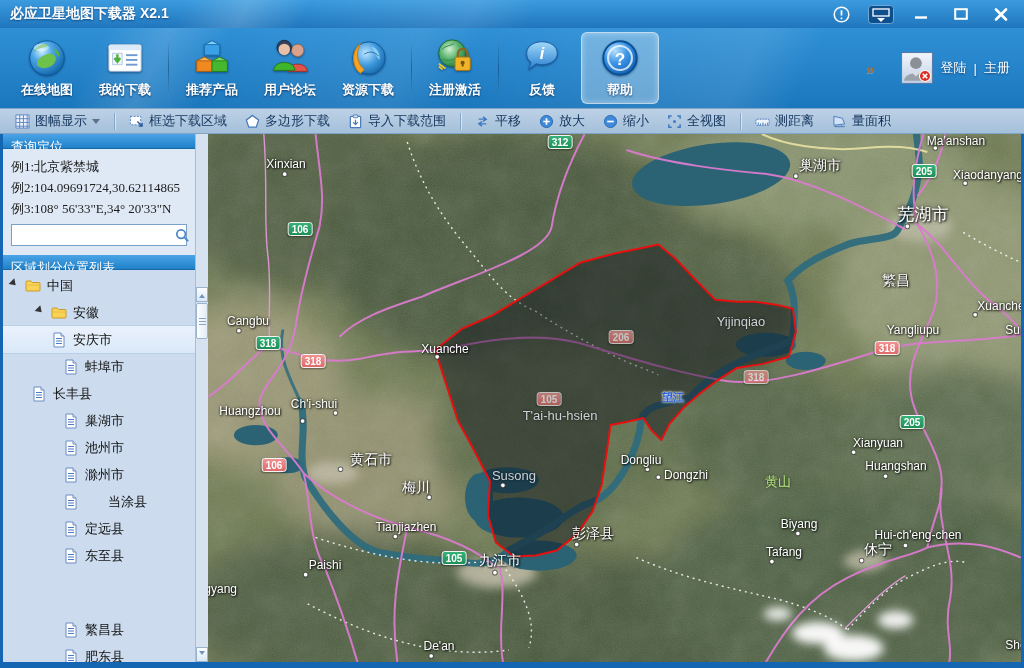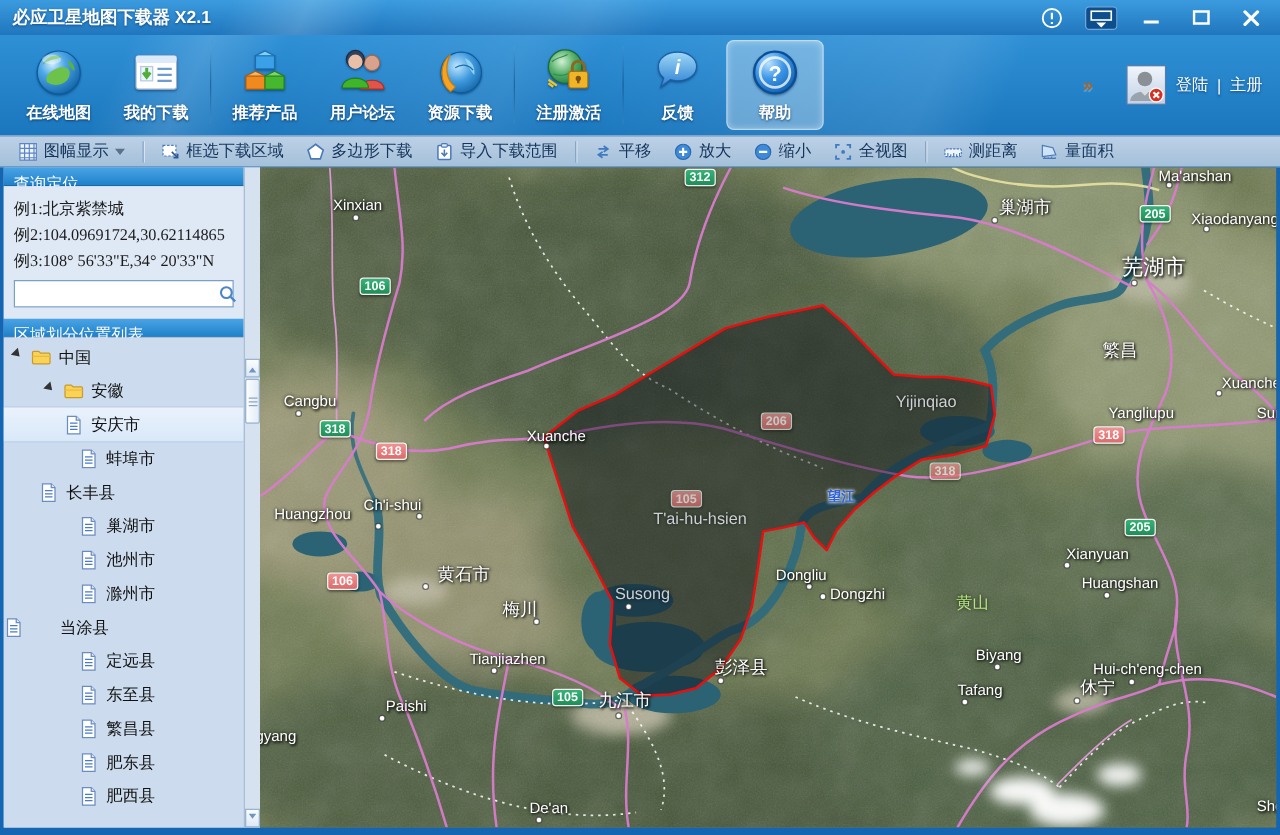--- a/index.html
+++ b/index.html
@@ -514,21 +514,21 @@
                     <path d="M9,1 v3 h3" fill="#dce8f8" stroke="#6a8cc0"></path>
                     <g stroke="#4a7ac8">
                       <line x1="4" y1="6.5" x2="10" y2="6.5"></line>
                       <line x1="4" y1="9" x2="10" y2="9"></line>
                       <line x1="4" y1="11.5" x2="10" y2="11.5"></line>
                     </g>
                   </svg>
                 </span>
                 <span>滁州市</span>
               </div>
-              <div class="tree-row" style=" gap: 29px;">
+              <div class="tree-row" style="padding-left: 60px; gap: 29px;">
                 <span class="tree-ico">
                   <svg viewBox="0 0 14 16">
                     <path d="M2,1 h7 l3,3 v11 h-10 z" fill="#fff" stroke="#6a8cc0"></path>
                     <path d="M9,1 v3 h3" fill="#dce8f8" stroke="#6a8cc0"></path>
                     <g stroke="#4a7ac8">
                       <line x1="4" y1="6.5" x2="10" y2="6.5"></line>
                       <line x1="4" y1="9" x2="10" y2="9"></line>
                       <line x1="4" y1="11.5" x2="10" y2="11.5"></line>
                     </g>
                   </svg>
@@ -556,21 +556,21 @@
                     <path d="M9,1 v3 h3" fill="#dce8f8" stroke="#6a8cc0"></path>
                     <g stroke="#4a7ac8">
                       <line x1="4" y1="6.5" x2="10" y2="6.5"></line>
                       <line x1="4" y1="9" x2="10" y2="9"></line>
                       <line x1="4" y1="11.5" x2="10" y2="11.5"></line>
                     </g>
                   </svg>
                 </span>
                 <span>东至县</span>
               </div>
-              <div class="tree-row" style="padding-left: 60px;">
+              <div class="tree-row" style="padding-left: 60px; margin-top: 47px;">
                 <span class="tree-ico">
                   <svg viewBox="0 0 14 16">
                     <path d="M2,1 h7 l3,3 v11 h-10 z" fill="#fff" stroke="#6a8cc0"></path>
                     <path d="M9,1 v3 h3" fill="#dce8f8" stroke="#6a8cc0"></path>
                     <g stroke="#4a7ac8">
                       <line x1="4" y1="6.5" x2="10" y2="6.5"></line>
                       <line x1="4" y1="9" x2="10" y2="9"></line>
                       <line x1="4" y1="11.5" x2="10" y2="11.5"></line>
                     </g>
                   </svg>

